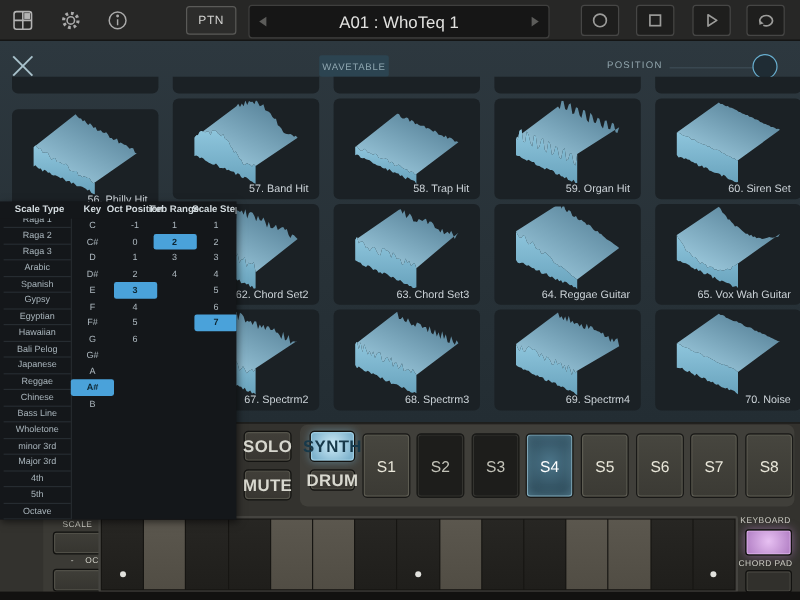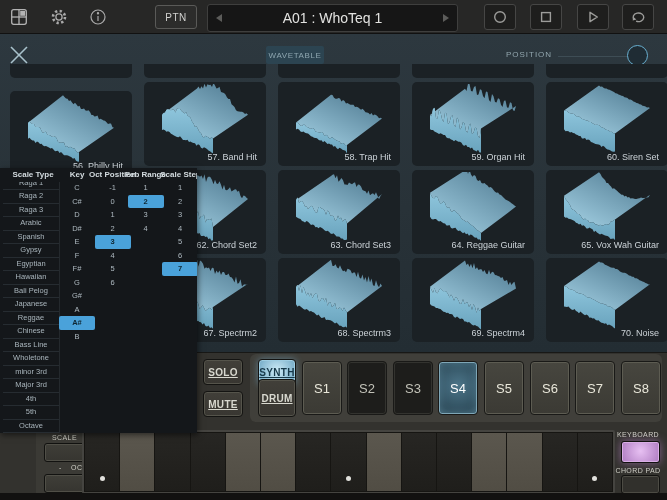--- a/index.html
+++ b/index.html
@@ -62,22 +62,22 @@
         color:#aeb9c0;font-size:7.5px;cursor:pointer;z-index:1;border-radius:2px;}
   .sp-cell.selected{background:var(--hl,#4aa2da);color:#0e2631;font-weight:bold;}
 
   
   .bottom{position:absolute;left:0;top:352px;width:667px;height:148px;background:#33322e;
         border-top:1px solid #181816;z-index:10;}
   .inner-panel{position:absolute;left:250px;top:1px;width:412px;height:68px;background:#403f3a;
         border-radius:6px;}
   .pad-btn{position:absolute;border-radius:4px;border:1px solid #141412;
         background:linear-gradient(#413f39,#383631);box-shadow:inset 0 0 0 1px #55544b;
-        color:#d8d8cf;font-size:10px;font-weight:bold;font-family:inherit;letter-spacing:.3px;
-        display:flex;align-items:center;justify-content:center;padding:0;text-decoration:underline;}
+        color:#d8d8cf;font-size:14px;font-weight:bold;font-family:inherit;letter-spacing:.3px;
+        display:flex;align-items:center;justify-content:center;padding:0;}
   .pad-btn.synth{background:radial-gradient(circle at 50% 45%,#cdebf7 0%,#7fb3cd 80%);
         color:#17394a;box-shadow:0 0 7px rgba(130,200,235,.45),inset 0 0 0 1px #9ecde2;}
   .s-btn{position:absolute;top:8px;width:38px;height:52px;border-radius:4px;
         border:1px solid #191917;display:flex;align-items:center;justify-content:center;
         font-size:13px;color:#e9e7da;background:linear-gradient(#47463f,#3b3a34);
         box-shadow:inset 0 0 0 1px #5d5c52;cursor:pointer;}
   .s-btn.dim{background:#1d1d1b;box-shadow:inset 0 0 0 1px #33332f;color:#c2c2b8;}
   .s-btn.active{background:radial-gradient(circle at 50% 45%,#4b7488 0%,#2f4d5c 75%);
         box-shadow:inset 0 0 10px rgba(150,210,235,.35),inset 0 0 0 1px #7b9eac;color:#fff;}
   .small-label{position:absolute;color:#cfcfc6;font-size:7px;letter-spacing:.4px;text-align:center;}
@@ -489,21 +489,21 @@
       <div class="sp-cell" style="left: 162px; top: 80.75px;">6</div>
       <div class="sp-cell selected" style="left: 162px; top: 94.25px;">7</div>
     </div>
 
   <div class="bottom">
     <div class="inner-panel"></div>
 
     <button class="pad-btn" style="left:203px;top:6px;width:40px;height:26px">SOLO</button>
     <button class="pad-btn" style="left:203px;top:38px;width:40px;height:26px">MUTE</button>
     <button class="pad-btn synth" style="left:258px;top:6px;width:38px;height:26px">SYNTH</button>
-    <button class="pad-btn" style="left:258px;top:26px;width:38px;height:38px">DRUM</button>
+    <button class="pad-btn" style="left:258px;top:38px;width:38px;height:18px">DRUM</button>
 
     <div id="sButtons">
         <div class="s-btn" style="left: 302px;">S1</div>
         <div class="s-btn dim" style="left: 347px;">S2</div>
         <div class="s-btn dim" style="left: 393px;">S3</div>
         <div class="s-btn active" style="left: 438px;">S4</div>
         <div class="s-btn" style="left: 484px;">S5</div>
         <div class="s-btn" style="left: 530px;">S6</div>
         <div class="s-btn" style="left: 575px;">S7</div>
         <div class="s-btn" style="left: 621px;">S8</div>

